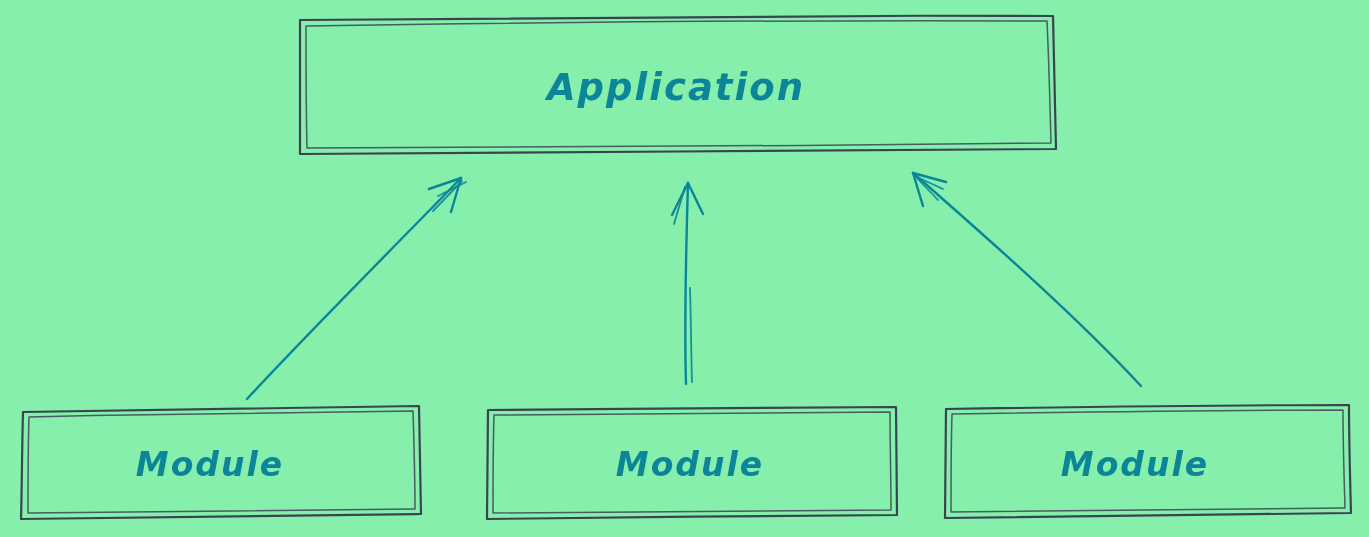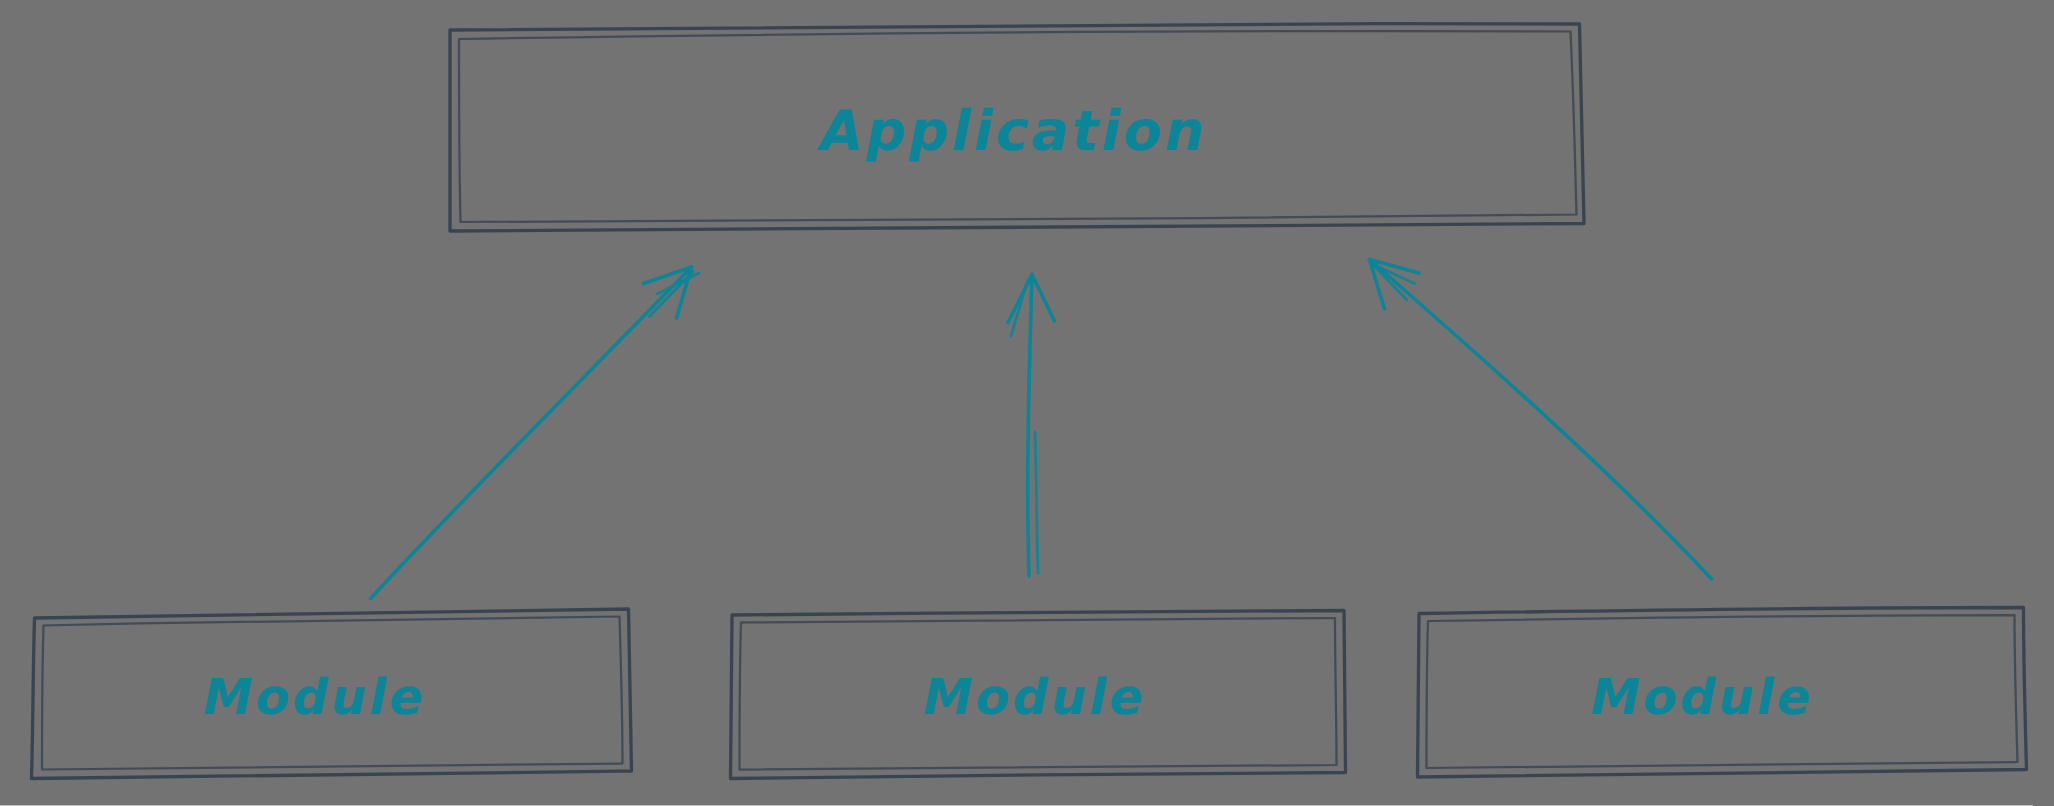--- a/index.html
+++ b/index.html
@@ -4,21 +4,21 @@
 <style>
   html, body {
     margin: 0;
     padding: 0;
     background: #ffffff;
   }
   .canvas {
     position: relative;
     width: 1369px;
     height: 537px;
-    background: #737373;
+    background: #86efac;
     overflow: hidden;
   }
   svg { display: block; }
 
   
   .box-main   { fill: none; stroke-width: 2.2; }
   .box-sketch { fill: none; stroke-width: 1.5; opacity: 0.85; }
 
   
   .arrow-shaft  { fill: none; stroke-width: 2.4; }

